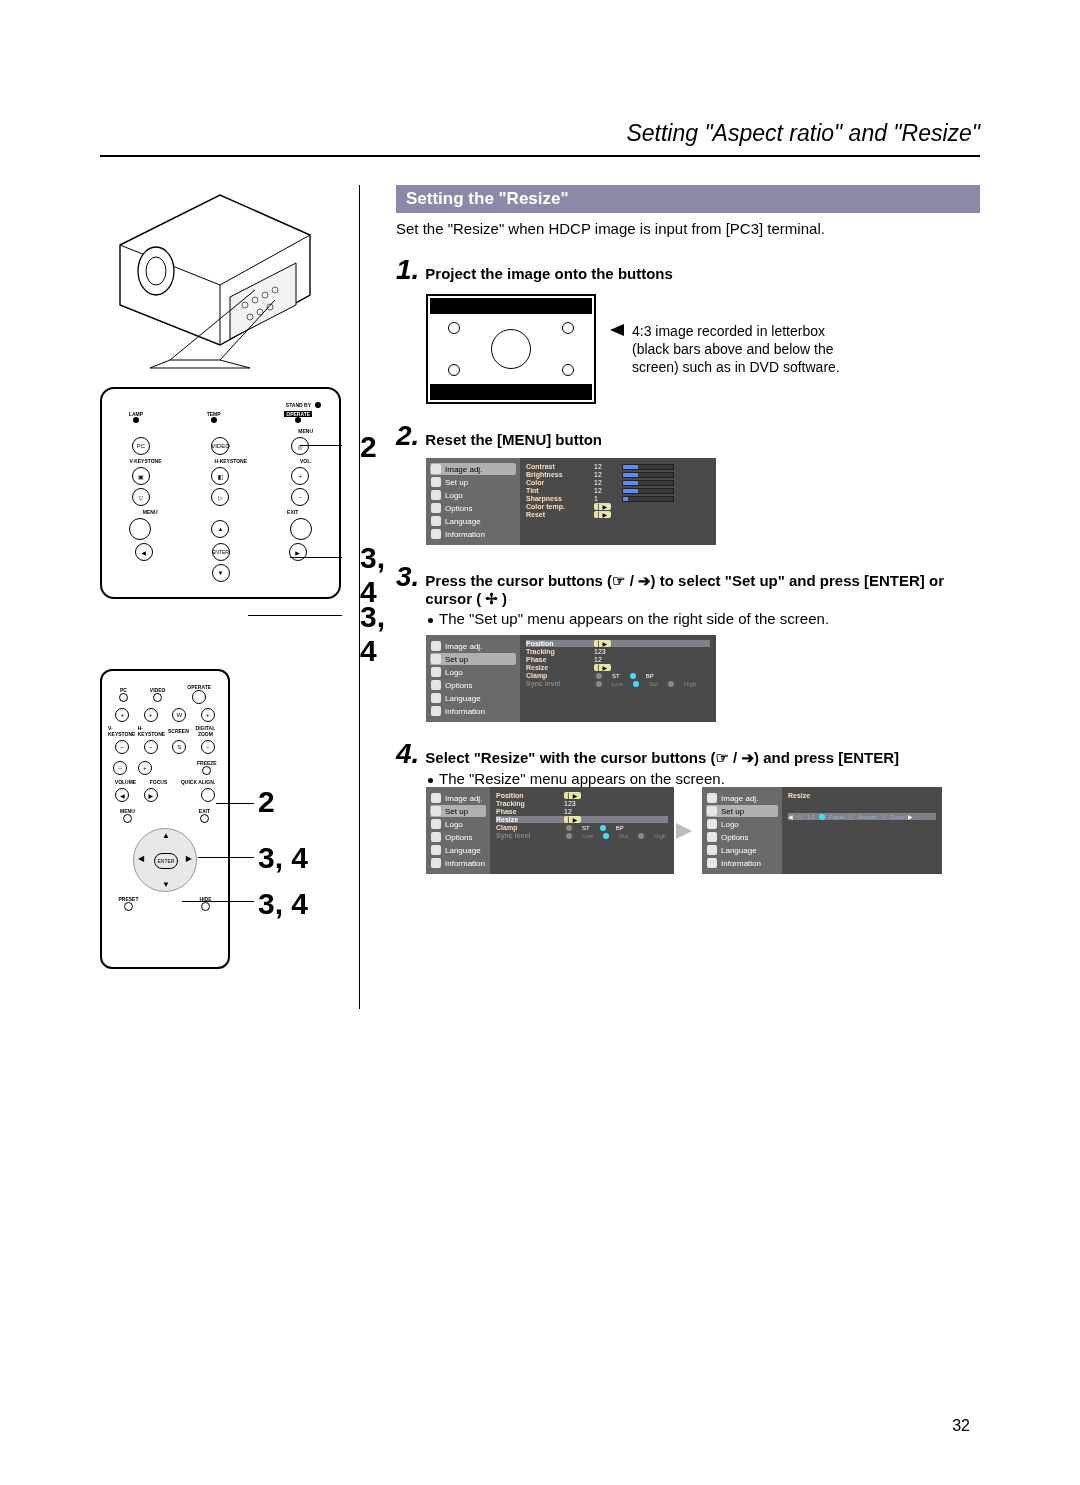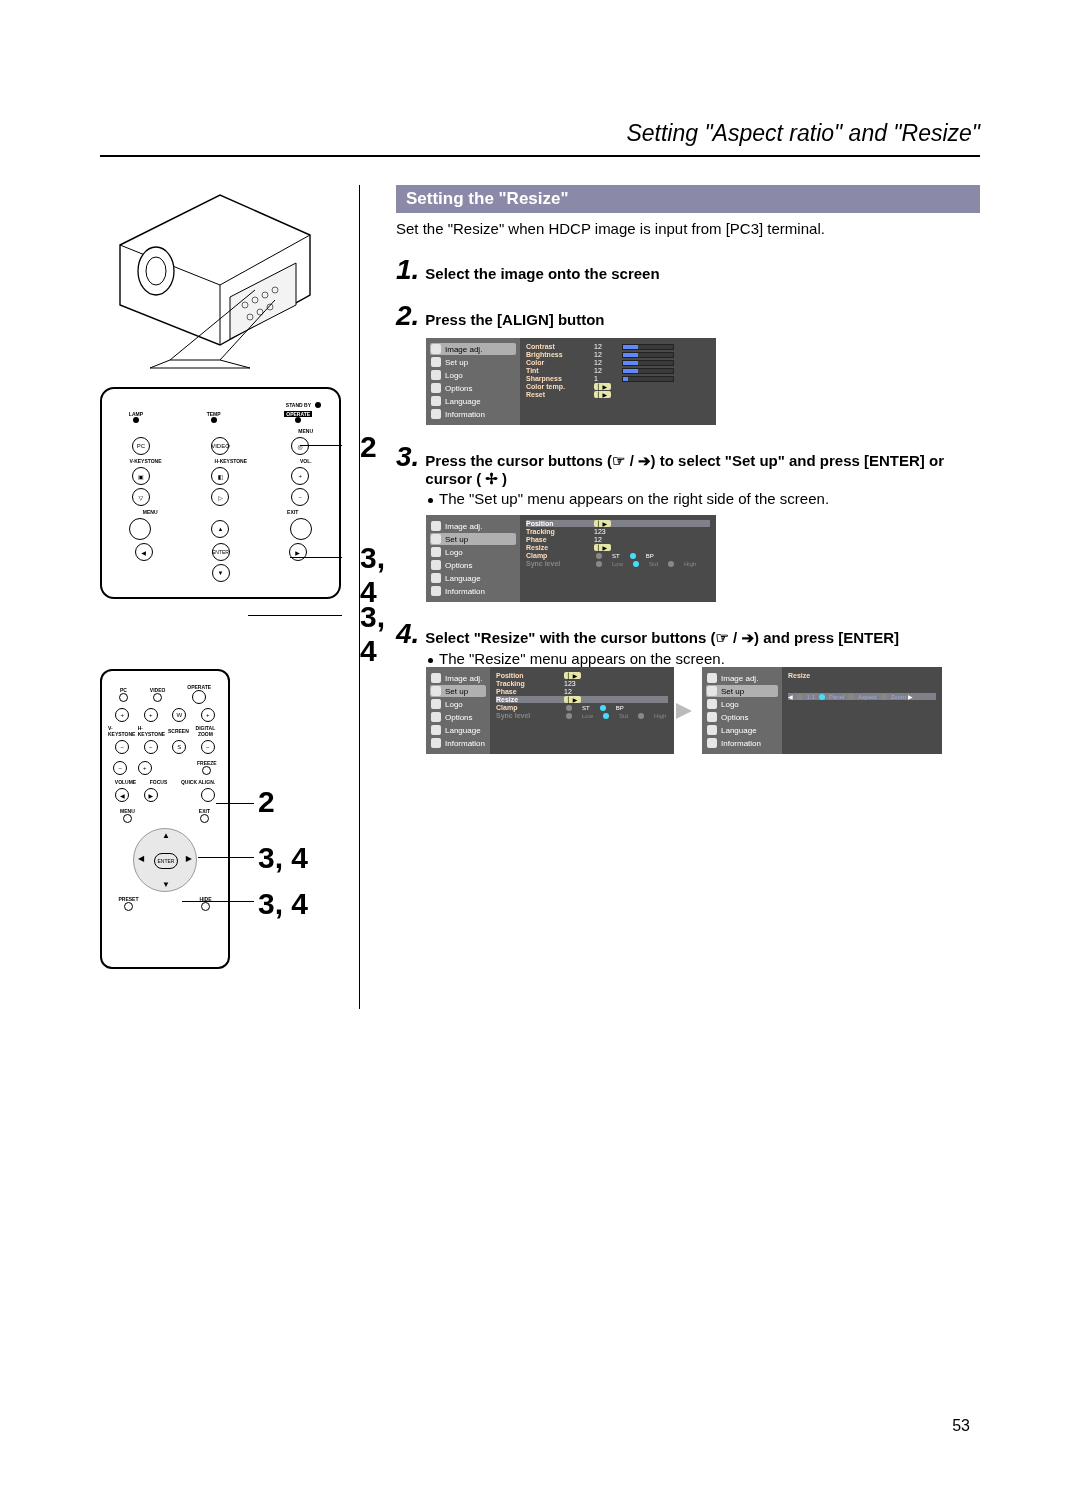--- a/index.html
+++ b/index.html
@@ -344,26 +344,41 @@
       </div>
 
     </div>
 
     <div class="right-col">
       <div class="section-bar">Setting the "Resize"</div>
       <div class="body-text">Set the "Resize" when HDCP image is input from [PC3] terminal.</div>
 
       <div class="step-row">
         <span class="step-num">1.</span>
-        <span class="step-title">Select the image onto the screen</span>
+        <span class="step-title">Project the image onto the buttons</span>
+      </div>
+      <div class="screen-illustration">
+        <div class="mini-screen">
+          <div class="mini-bar" style="top:2px;"></div>
+          <div class="mini-bar" style="bottom:2px;"></div>
+          <div class="mini-circle-big"></div>
+          <span class="mini-circle-sm" style="left:20px; top:26px;"></span>
+          <span class="mini-circle-sm" style="right:20px; top:26px;"></span>
+          <span class="mini-circle-sm" style="left:20px; bottom:26px;"></span>
+          <span class="mini-circle-sm" style="right:20px; bottom:26px;"></span>
+        </div>
+        <div style="display:flex; gap:8px; align-items:flex-start;">
+          <div class="arrow-left"></div>
+          <div class="illus-caption">4:3 image recorded in letterbox (black bars above and below the screen) such as in DVD software.</div>
+        </div>
       </div>
 
       <div class="step-row">
         <span class="step-num">2.</span>
-        <span class="step-title">Press the [ALIGN] button</span>
+        <span class="step-title">Reset the [MENU] button</span>
       </div>
 
       <div class="menu-mock">
         <div class="menu-side">
           <div class="menu-item sel">
               <span class="menu-icon"></span>
               <span>Image adj.</span>
             </div>
           <div class="menu-item">
               <span class="menu-icon"></span>
@@ -616,14 +631,14 @@
                 <span class="menu-resize-opt">Zoom</span>
               <span style="color:#fff">▶</span>
             </div>
           </div>
         </div>
       </div>
 
     </div>
   </div>
 
-  <div class="page-num">53</div>
+  <div class="page-num">32</div>
 </div>
 
 </body></html>

